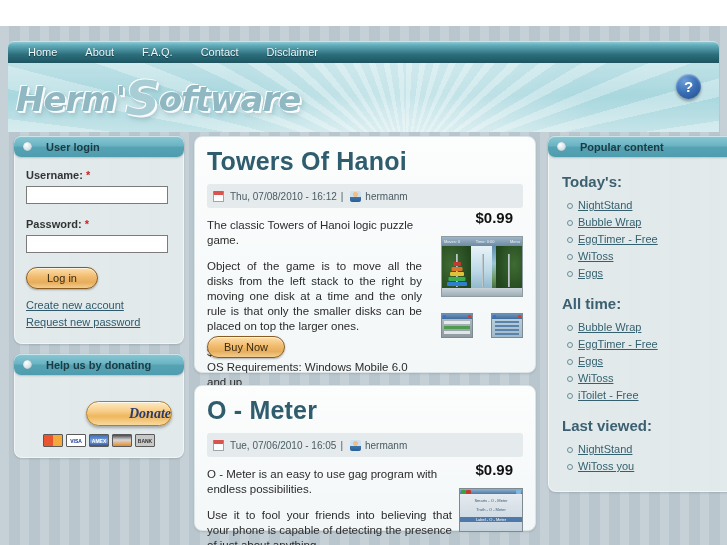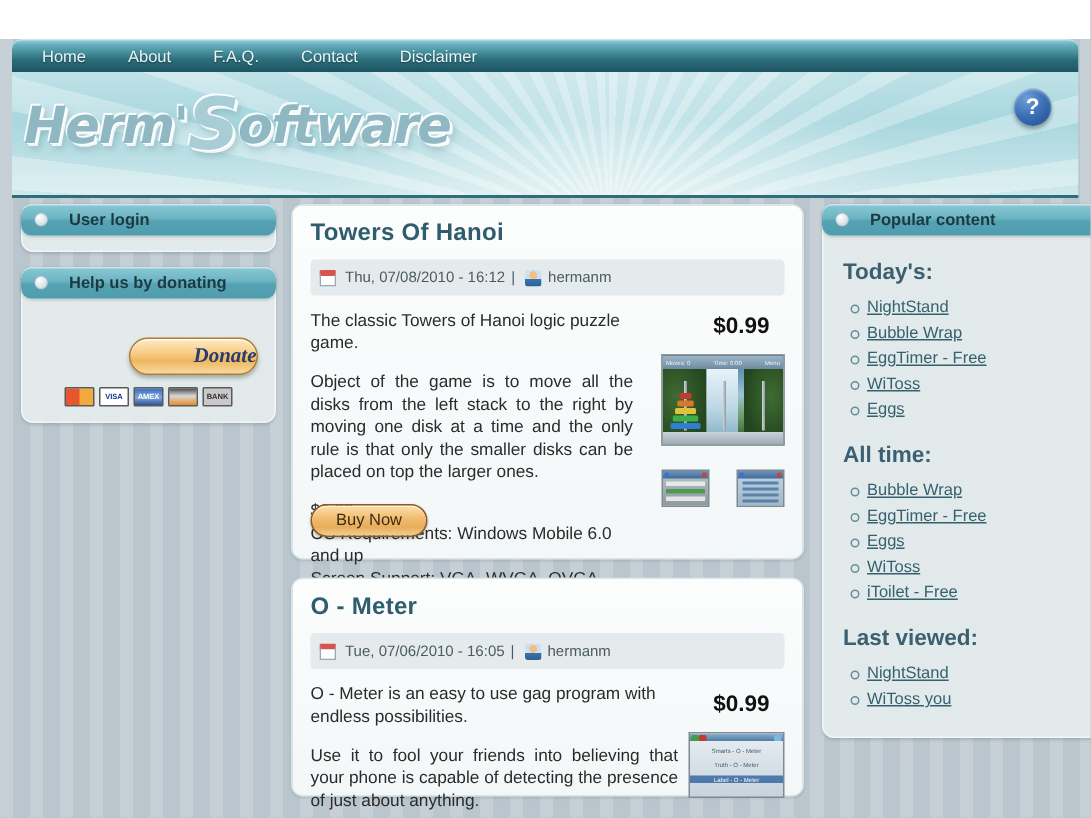--- a/index.html
+++ b/index.html
@@ -43,20 +43,21 @@
     border-radius: 6px 6px 0 0;
     overflow: hidden;
   }
 
   #navbar {
     position: relative;
     height: 22px;
     background: linear-gradient(to bottom, #9fd2dc 0%, #63afbd 18%, #2d6e7c 62%, #1d5460 100%);
     border-radius: 6px 6px 0 0;
     box-shadow: inset 0 1px 0 rgba(255,255,255,0.45);
+    margin-top: 15px;
   }
 
   #navbar ul {
     list-style: none;
     display: flex;
     align-items: center;
     height: 22px;
     padding-left: 20px;
   }
   #navbar li { margin-right: 28px; }
@@ -259,21 +260,21 @@
     background: linear-gradient(to bottom, #fcfdfd 0%, #f3f7f8 100%);
     border: 1px solid #dbe4e7;
     border-radius: 8px;
     box-shadow: 0 1px 2px rgba(80,100,110,0.22);
     padding: 10px 12px 12px 12px;
     margin-bottom: 12px;
     position: relative;
   }
 
   .node-title {
-    font-size: 16px;
+    font-size: 25px;
     font-weight: bold;
     color: #2f5d6e;
     margin-bottom: 8px;
     letter-spacing: 0.2px;
   }
 
   .submitted {
     background: #e5eaec;
     border-radius: 3px;
     height: 19px;
@@ -430,20 +431,38 @@
 </div>
 
 <div id="columns">
 
   <div class="col-left">
 
     <div class="block">
       <div class="block-title">
         <span class="bullet-dot"></span>
         <span>User login</span>
+      </div>
+      <div class="block-body">
+        <div class="form-label">
+          <span>Username:</span>
+          <span class="req">*</span>
+        </div>
+        <input class="text-input" type="text" value="" style="">
+
+        <div class="form-label">
+          <span>Password:</span>
+          <span class="req">*</span>
+        </div>
+        <input class="text-input" type="password" value="" style="">
+
+        <button class="orange-btn" id="login-button">Log in</button>
+
+        <a class="side-link" href="#">Create new account</a>
+        <a class="side-link" href="#">Request new password</a>
       </div>
     </div>
 
     <div class="block">
       <div class="block-title">
         <span class="bullet-dot"></span>
         <span>Help us by donating</span>
       </div>
       <div class="block-body" id="donate-body">
         <div id="donate-button">Donate</div>

